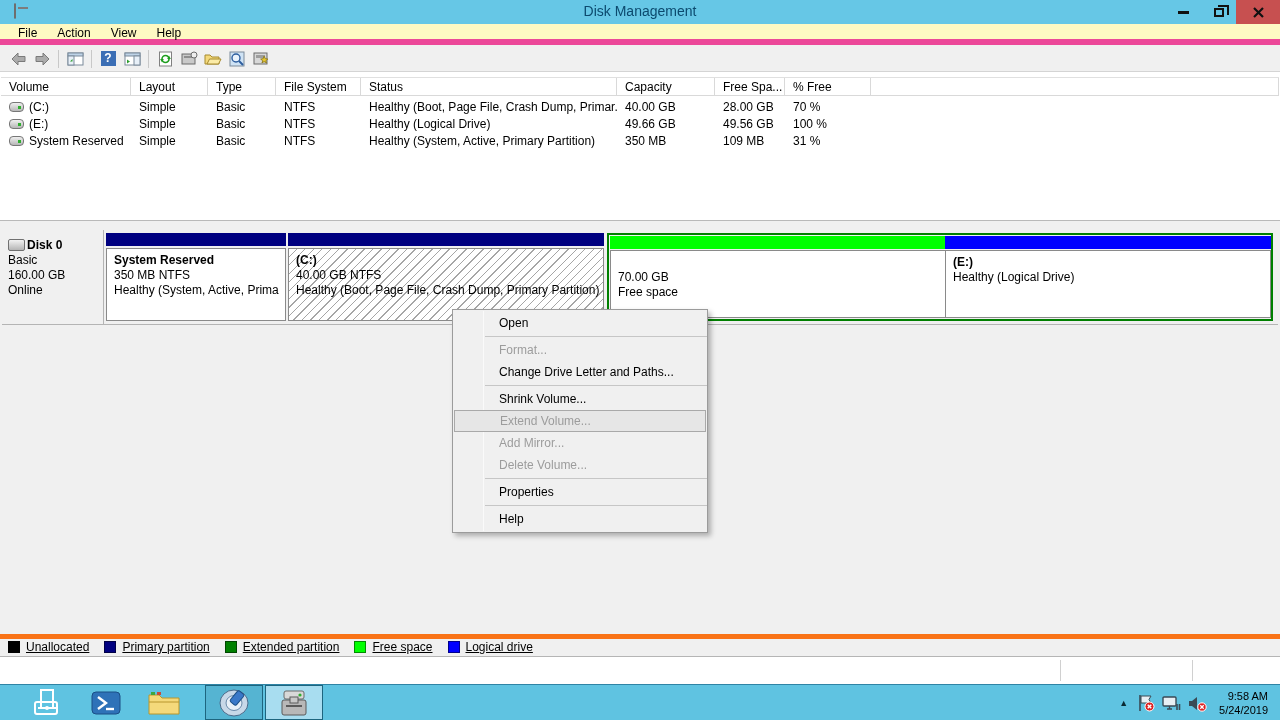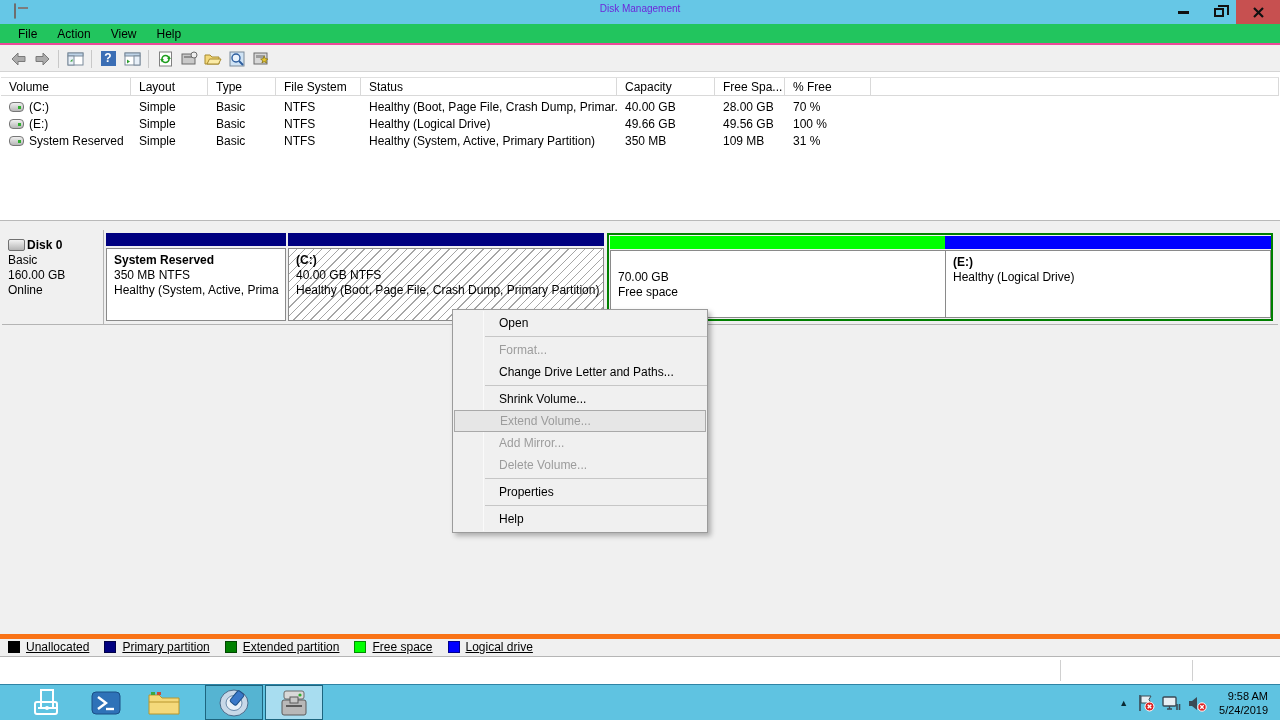--- a/index.html
+++ b/index.html
@@ -5,30 +5,30 @@
   * { margin:0; padding:0; box-sizing:border-box; }
   html,body { width:1280px; height:720px; overflow:hidden; }
   body { font-family:"Liberation Sans", sans-serif; font-size:12px; color:#000; background:#F0F0F0; }
   .screen { position:relative; width:1280px; height:720px; }
 
   
   .titlebar { position:absolute; top:0; left:0; width:1280px; height:24px; background:#66C7E6; }
   .title-icon { position:absolute; left:14px; top:4px; width:18px; height:15px; }
   .drive-glyph { width:18px; height:13px; background:linear-gradient(#e8e8e8,#b9b9b9); border:1px solid #6e6e6e; border-radius:2px; position:relative; }
   .drive-glyph:after { content:""; position:absolute; left:3px; top:3px; width:10px; height:2px; background:#7d7d7d; }
-  .title-text { position:absolute; left:0; right:0; top:3px; text-align:center; font-size:10px; color:#6d28d9; }
+  .title-text { position:absolute; left:0; right:0; top:3px; text-align:center; font-size:14px; color:#0c4a6e; }
   .win-controls { position:absolute; right:0; top:0; height:24px; display:flex; }
   .win-btn { width:35px; height:24px; display:flex; align-items:center; justify-content:center; }
   .btn-close { width:44px; background:#C75050; }
   .glyph-min { width:11px; height:3px; background:#111; }
   .glyph-restore { width:10px; height:9px; border:2px solid #111; position:relative; background:transparent; }
   .glyph-restore:before { content:""; position:absolute; left:2px; top:-5px; width:9px; height:8px; border:2px solid #111; border-left:none; border-bottom:none; }
 
   
-  .menubar { position:absolute; top:24px; left:0; width:1280px; height:21px; background:#22c55e; display:flex; align-items:flex-end; padding-left:8px; border-bottom:2px solid #ec4899; }
+  .menubar { position:absolute; top:24px; left:0; width:1280px; height:21px; background:#fef9c3; display:flex; align-items:flex-start; padding-left:8px; border-bottom:6px solid #ec4899; }
   .menu-item { padding:2px 10px; }
 
   
   .toolbar { position:absolute; top:46px; left:0; width:1280px; height:26px; background:#F0F0F0; display:flex; align-items:center; padding-left:6px; border-bottom:1px solid #D4D4D4; }
   .tool { width:24px; height:22px; display:flex; align-items:center; justify-content:center; }
   .tool-sep { width:1px; height:18px; background:#C8C8C8; margin:0 4px; }
   .help-box { width:15px; height:15px; background:#3B6EB5; color:#fff; font-weight:bold; font-size:12px; text-align:center; line-height:15px; }
 
   
   .volume-panel { position:absolute; top:72px; left:0; width:1280px; height:149px; background:#fff; border-bottom:1px solid #B9B9B9; }

